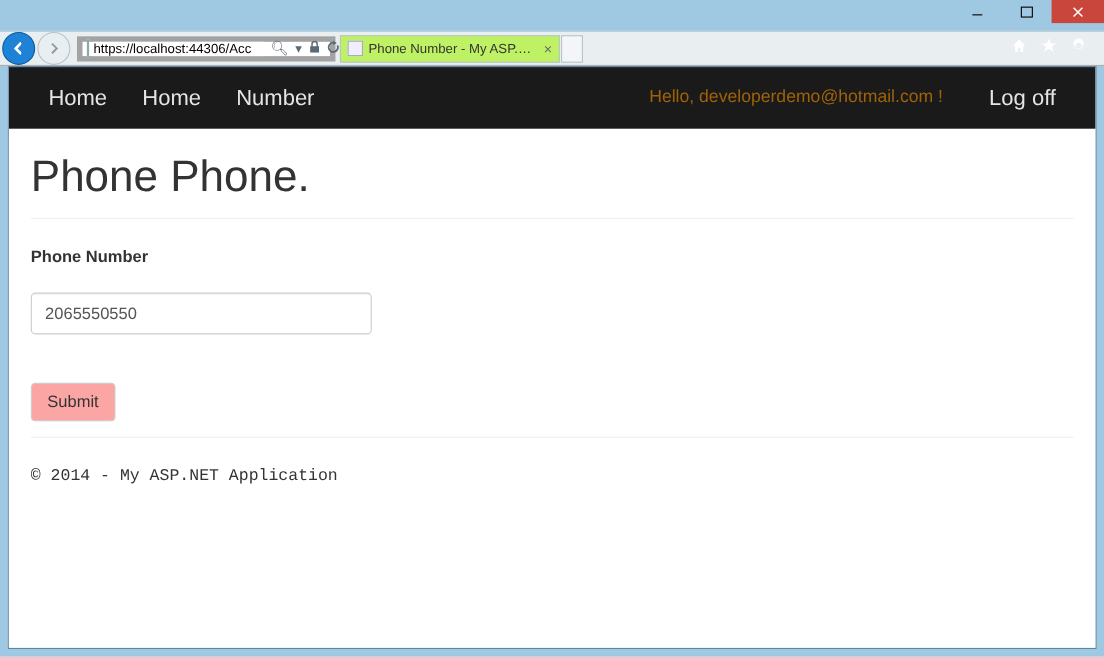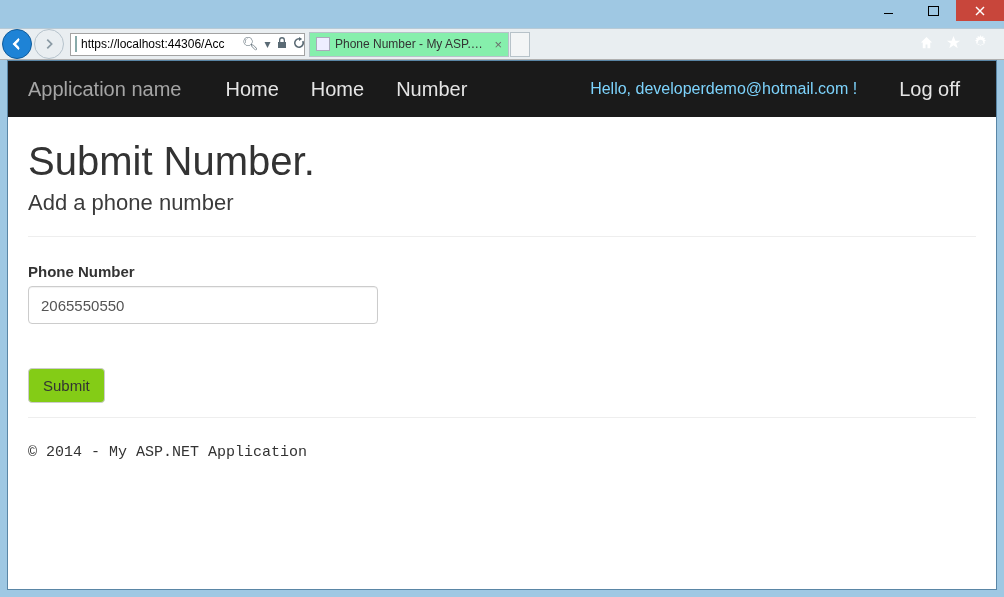--- a/index.html
+++ b/index.html
@@ -41,35 +41,35 @@
   .nav-arrow {
     width: 30px; height: 30px; border-radius: 50%;
     display: flex; align-items: center; justify-content: center;
   }
   .nav-arrow.back { background: #1e83d6; border:1px solid #0f5c9c; }
   .nav-arrow.back svg { fill:#fff; width:16px; height:16px; }
   .nav-arrow.forward { border:1px solid #b6c3cc; }
   .nav-arrow.forward svg { fill:#7a8a94; width:14px; height:14px; }
   .addr-wrap {
     display:flex; align-items:center;
-    border:1px solid #a3a3a3; background:#fff; height:23px;
+    border:5px solid #a3a3a3; background:#fff; height:23px;
     margin-left:4px; width: 235px;
   }
   .addr-wrap .page-icon { width:16px; height:16px; margin:0 4px; border:1px solid #8aa; background:#f4f4f4; }
   .addr-wrap input {
     border:none; outline:none; font-size:12px; flex:1; height:100%; padding:0;
     font-family: "Segoe UI", Arial, sans-serif;
   }
   .addr-icons { display:flex; align-items:center; gap:6px; padding:0 6px; color:#5a6a74; font-size:12px;}
   .addr-icons .lock svg { width:10px; height:11px; fill:#5a6a74; }
   .addr-icons .search { font-size:13px; position:relative; top:-1px;}
   .addr-icons .refresh svg { width:12px;height:12px; fill:#5a6a74;}
   .tab {
     display:flex; align-items:center; height:25px;
-    background:#86efac; border:1px solid #b7c2c9;
+    background:#bef264; border:1px solid #b7c2c9;
     padding: 0 6px; margin-left:2px; font-size:12px; color:#333;
     width:200px;
   }
   .tab .favicon { width:14px;height:14px; margin-right:5px; background:#eef; border:1px solid #aab; }
   .tab .tab-title { flex:1; white-space:nowrap; overflow:hidden; text-overflow:ellipsis;}
   .tab .tab-close { color:#6a6a6a; font-size:13px; padding-left:5px;}
   .new-tab { width:20px; height:25px; border:1px solid #b7c2c9; background:#f3f5f6; margin-left:-1px;}
   .bar-spacer { flex:1; }
 
   .browser-right-icons {
@@ -83,34 +83,34 @@
     display:flex; flex-direction:column; overflow:hidden;
   }
   .navbar {
     background:#1a1a1a; color:#c7c7c7; height:56px;
     display:flex; align-items:center; padding:0 20px;
     font-size:17px;
   }
   .navbar .brand { color:#a5a5a5; font-size:20px; margin-right:28px; font-weight:400;}
   .navbar .nav-link { color:#e5e5e5; margin:0 16px; font-size:20px; cursor:pointer;}
   .navbar .spacer { flex:1; }
-  .navbar .greeting { color:#7dd3fc; margin-right:26px; font-size:16px;}
+  .navbar .greeting { color:#a16207; margin-right:26px; font-size:16px;}
 
   .page-body { padding: 22px 20px 10px 20px; color:#333; }
   .page-body h1 { font-size:40px; font-weight:400; color:#333; margin-bottom:6px;}
   .page-body h3 { font-size:22px; font-weight:400; color:#3b3b3b; margin-bottom:20px;}
   .page-body hr { border:none; border-top:1px solid #eee; margin:14px 0 26px 0;}
-  .form-label { font-weight:700; font-size:15px; margin-bottom:6px; display:block;}
+  .form-label { font-weight:700; font-size:15px; margin-bottom:24px; display:block;}
   .text-input {
-    width:350px; height:38px; border:1px solid #ccc; border-radius:4px;
+    width:310px; height:38px; border:1px solid #ccc; border-radius:4px;
     padding:0 12px; font-size:15px; color:#555; box-shadow:inset 0 1px 1px rgba(0,0,0,.06);
   }
   .submit-btn {
     margin-top:44px; padding:8px 14px; font-size:15px; color:#333;
-    background:#84cc16; border:1px solid #ccc; border-radius:4px; cursor:pointer;
+    background:#fca5a5; border:1px solid #ccc; border-radius:4px; cursor:pointer;
   }
   .footer-hr { border:none; border-top:1px solid #eee; margin:34px 0 16px 0;}
   .footer-text { font-size:15px; color:#333;font-family:Liberation Mono, monospace;}
 </style>
 </head>
 <body>
 
 <div class="titlebar">
   <div class="win-controls">
     <div class="win-btn min"></div>
@@ -169,32 +169,30 @@
           <path d="M8 1 L10 6 H15 L11 9 L12.5 14 L8 11 L3.5 14 L5 9 L1 6 H6 Z"></path>
         </svg></span>
     <span><svg viewBox="0 0 16 16">
           <path d="M8 5 a3 3 0 1 0 .001 0 Z M8 0 L9 2 L11 1 L11 3.3 L13 3 L12 5 L14 6 L12 7 L13 9 L11 8.7 L11 11 L9 10 L8 12 L7 10 L5 11 L5 8.7 L3 9 L4 7 L2 6 L4 5 L3 3 L5 3.3 L5 1 L7 2 Z" fill="#fff"></path>
         </svg></span>
   </div>
 </div>
 
 <div class="viewport">
   <div class="navbar">
-    <span class="brand">Application name</span>
     <span class="nav-link">Home</span>
     <span class="nav-link">Home</span>
     <span class="nav-link">Number</span>
     <span class="spacer"></span>
     <span class="greeting">Hello, developerdemo@hotmail.com !</span>
     <span class="nav-link">Log off</span>
   </div>
 
   <div class="page-body">
-    <h1>Submit Number.</h1>
-    <h3>Add a phone number</h3>
+    <h1>Phone Phone.</h1>
     <hr>
     <label class="form-label">Phone Number</label>
     <input class="text-input" type="text" value="2065550550" style="">
     <div>
       <button class="submit-btn">Submit</button>
     </div>
     <hr class="footer-hr">
     <div class="footer-text">© 2014 - My ASP.NET Application</div>
   </div>
 </div>

